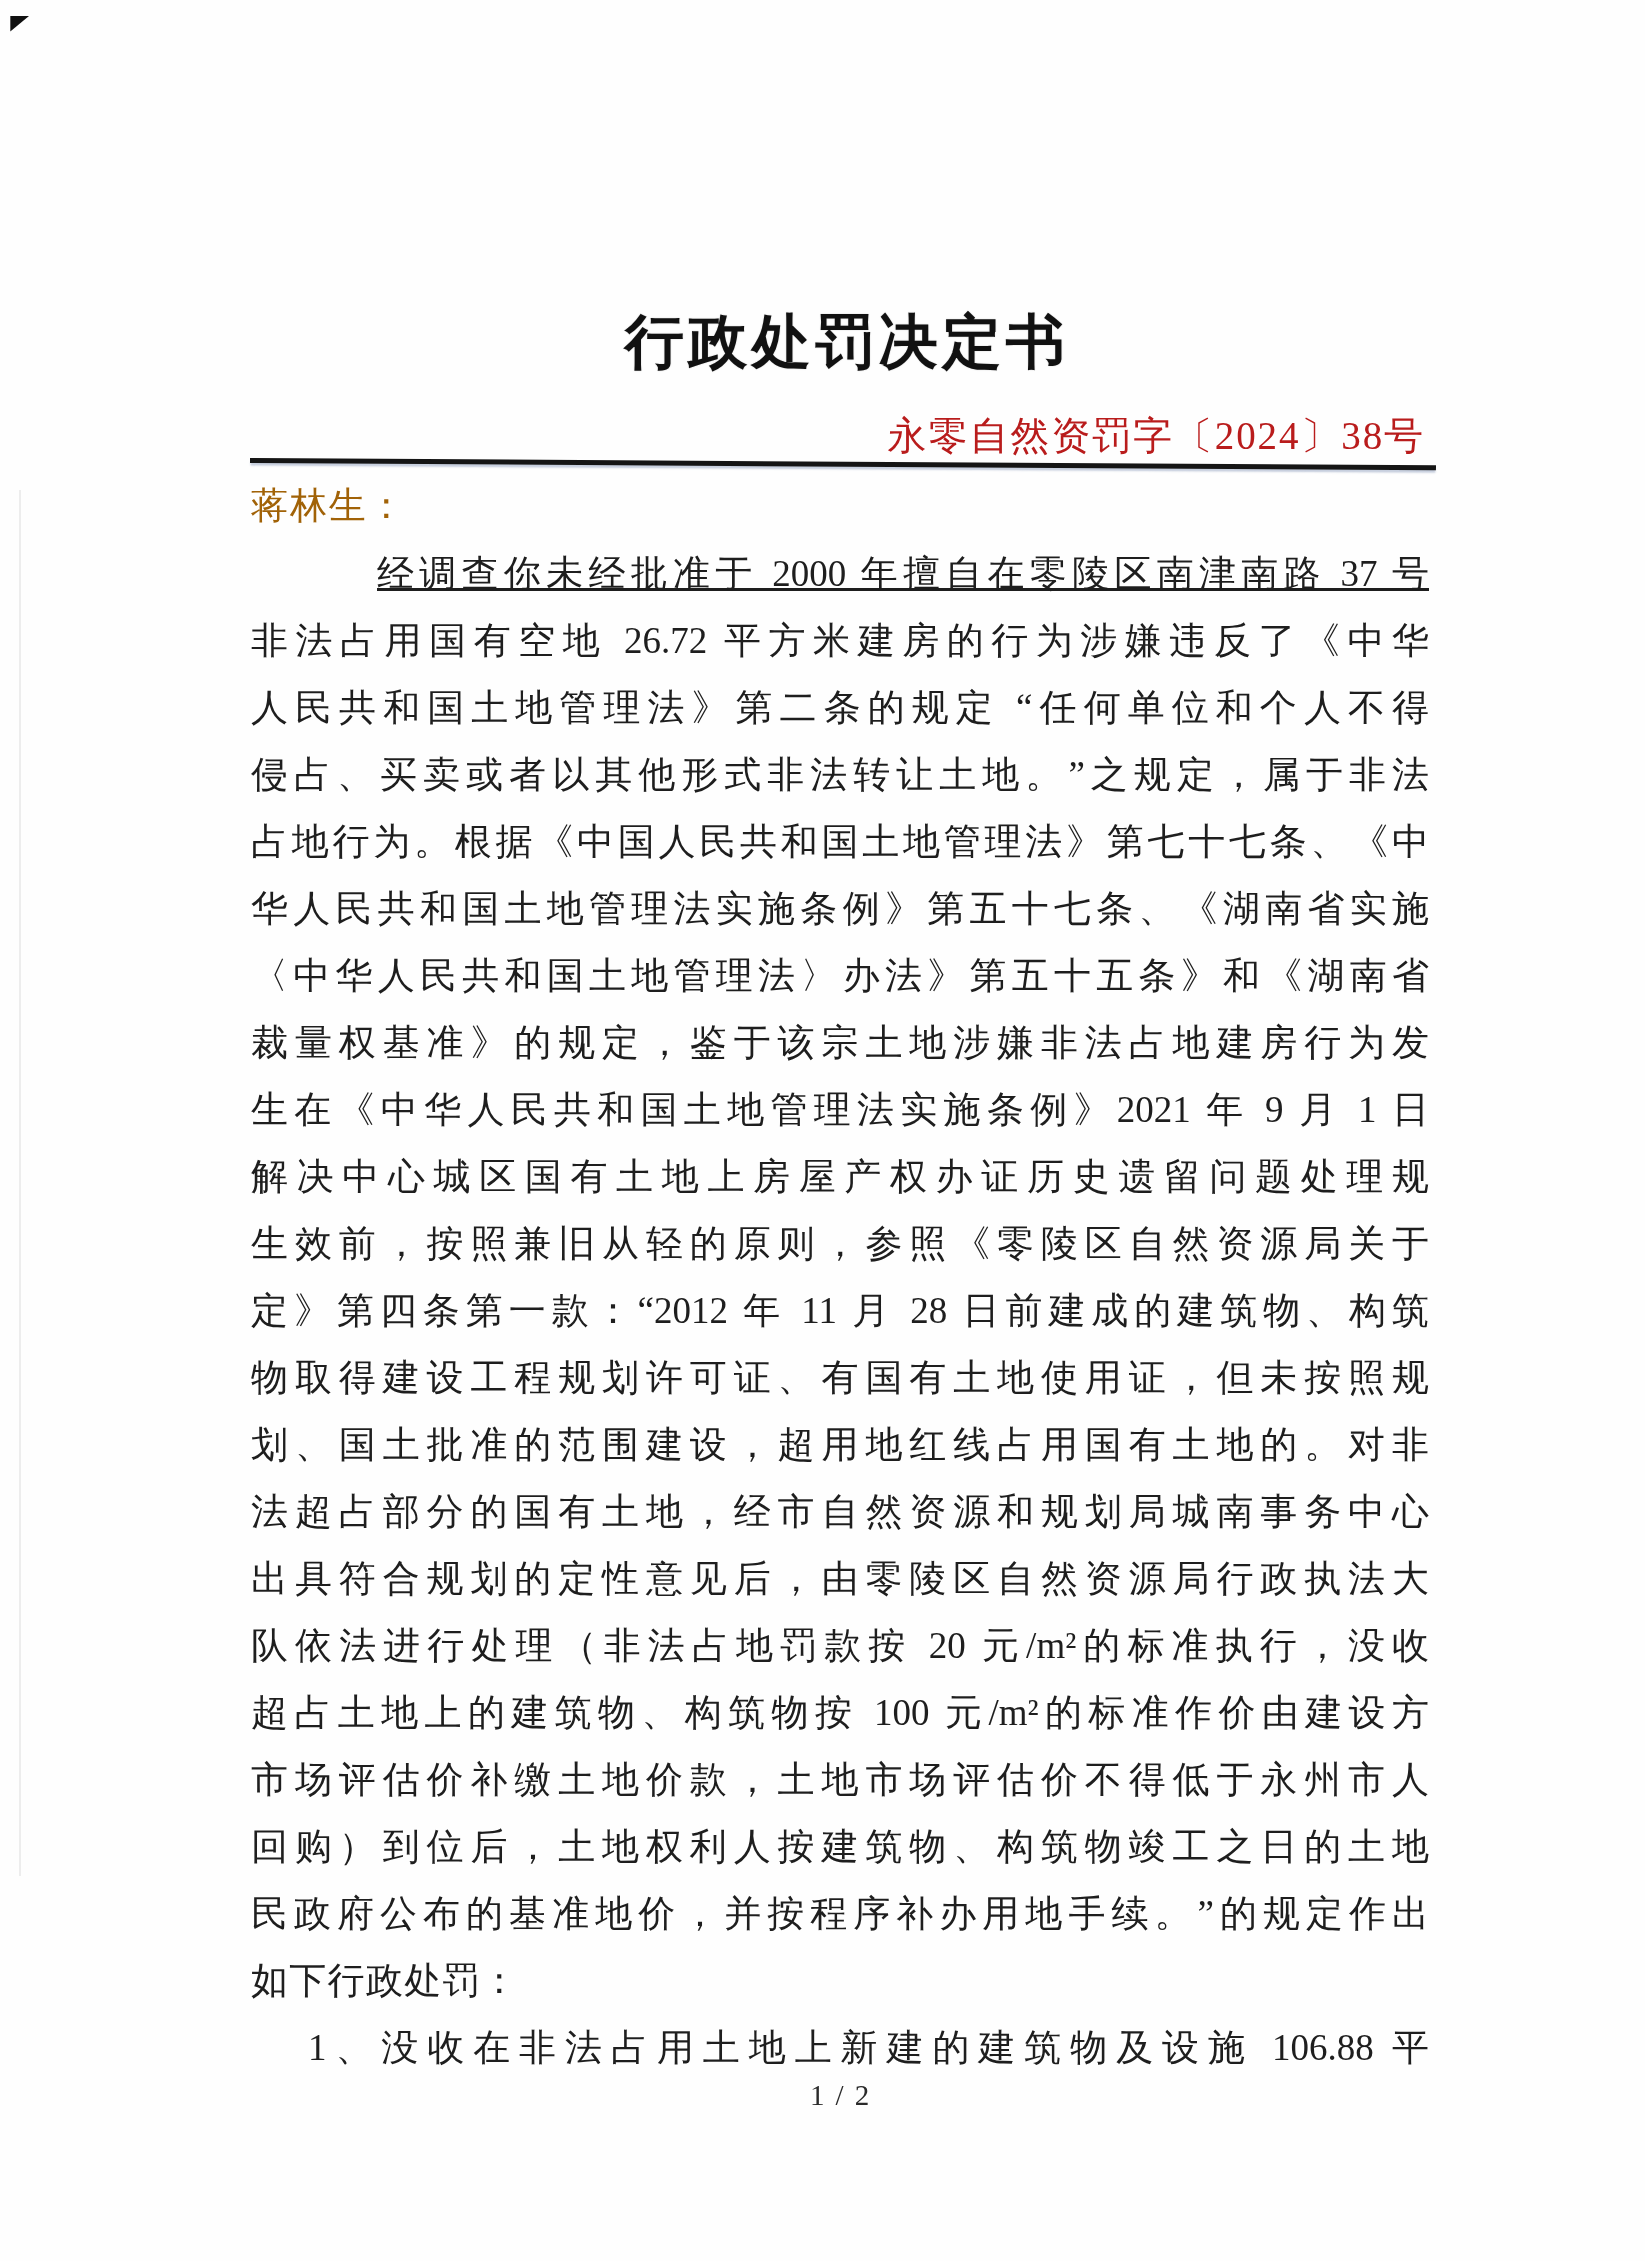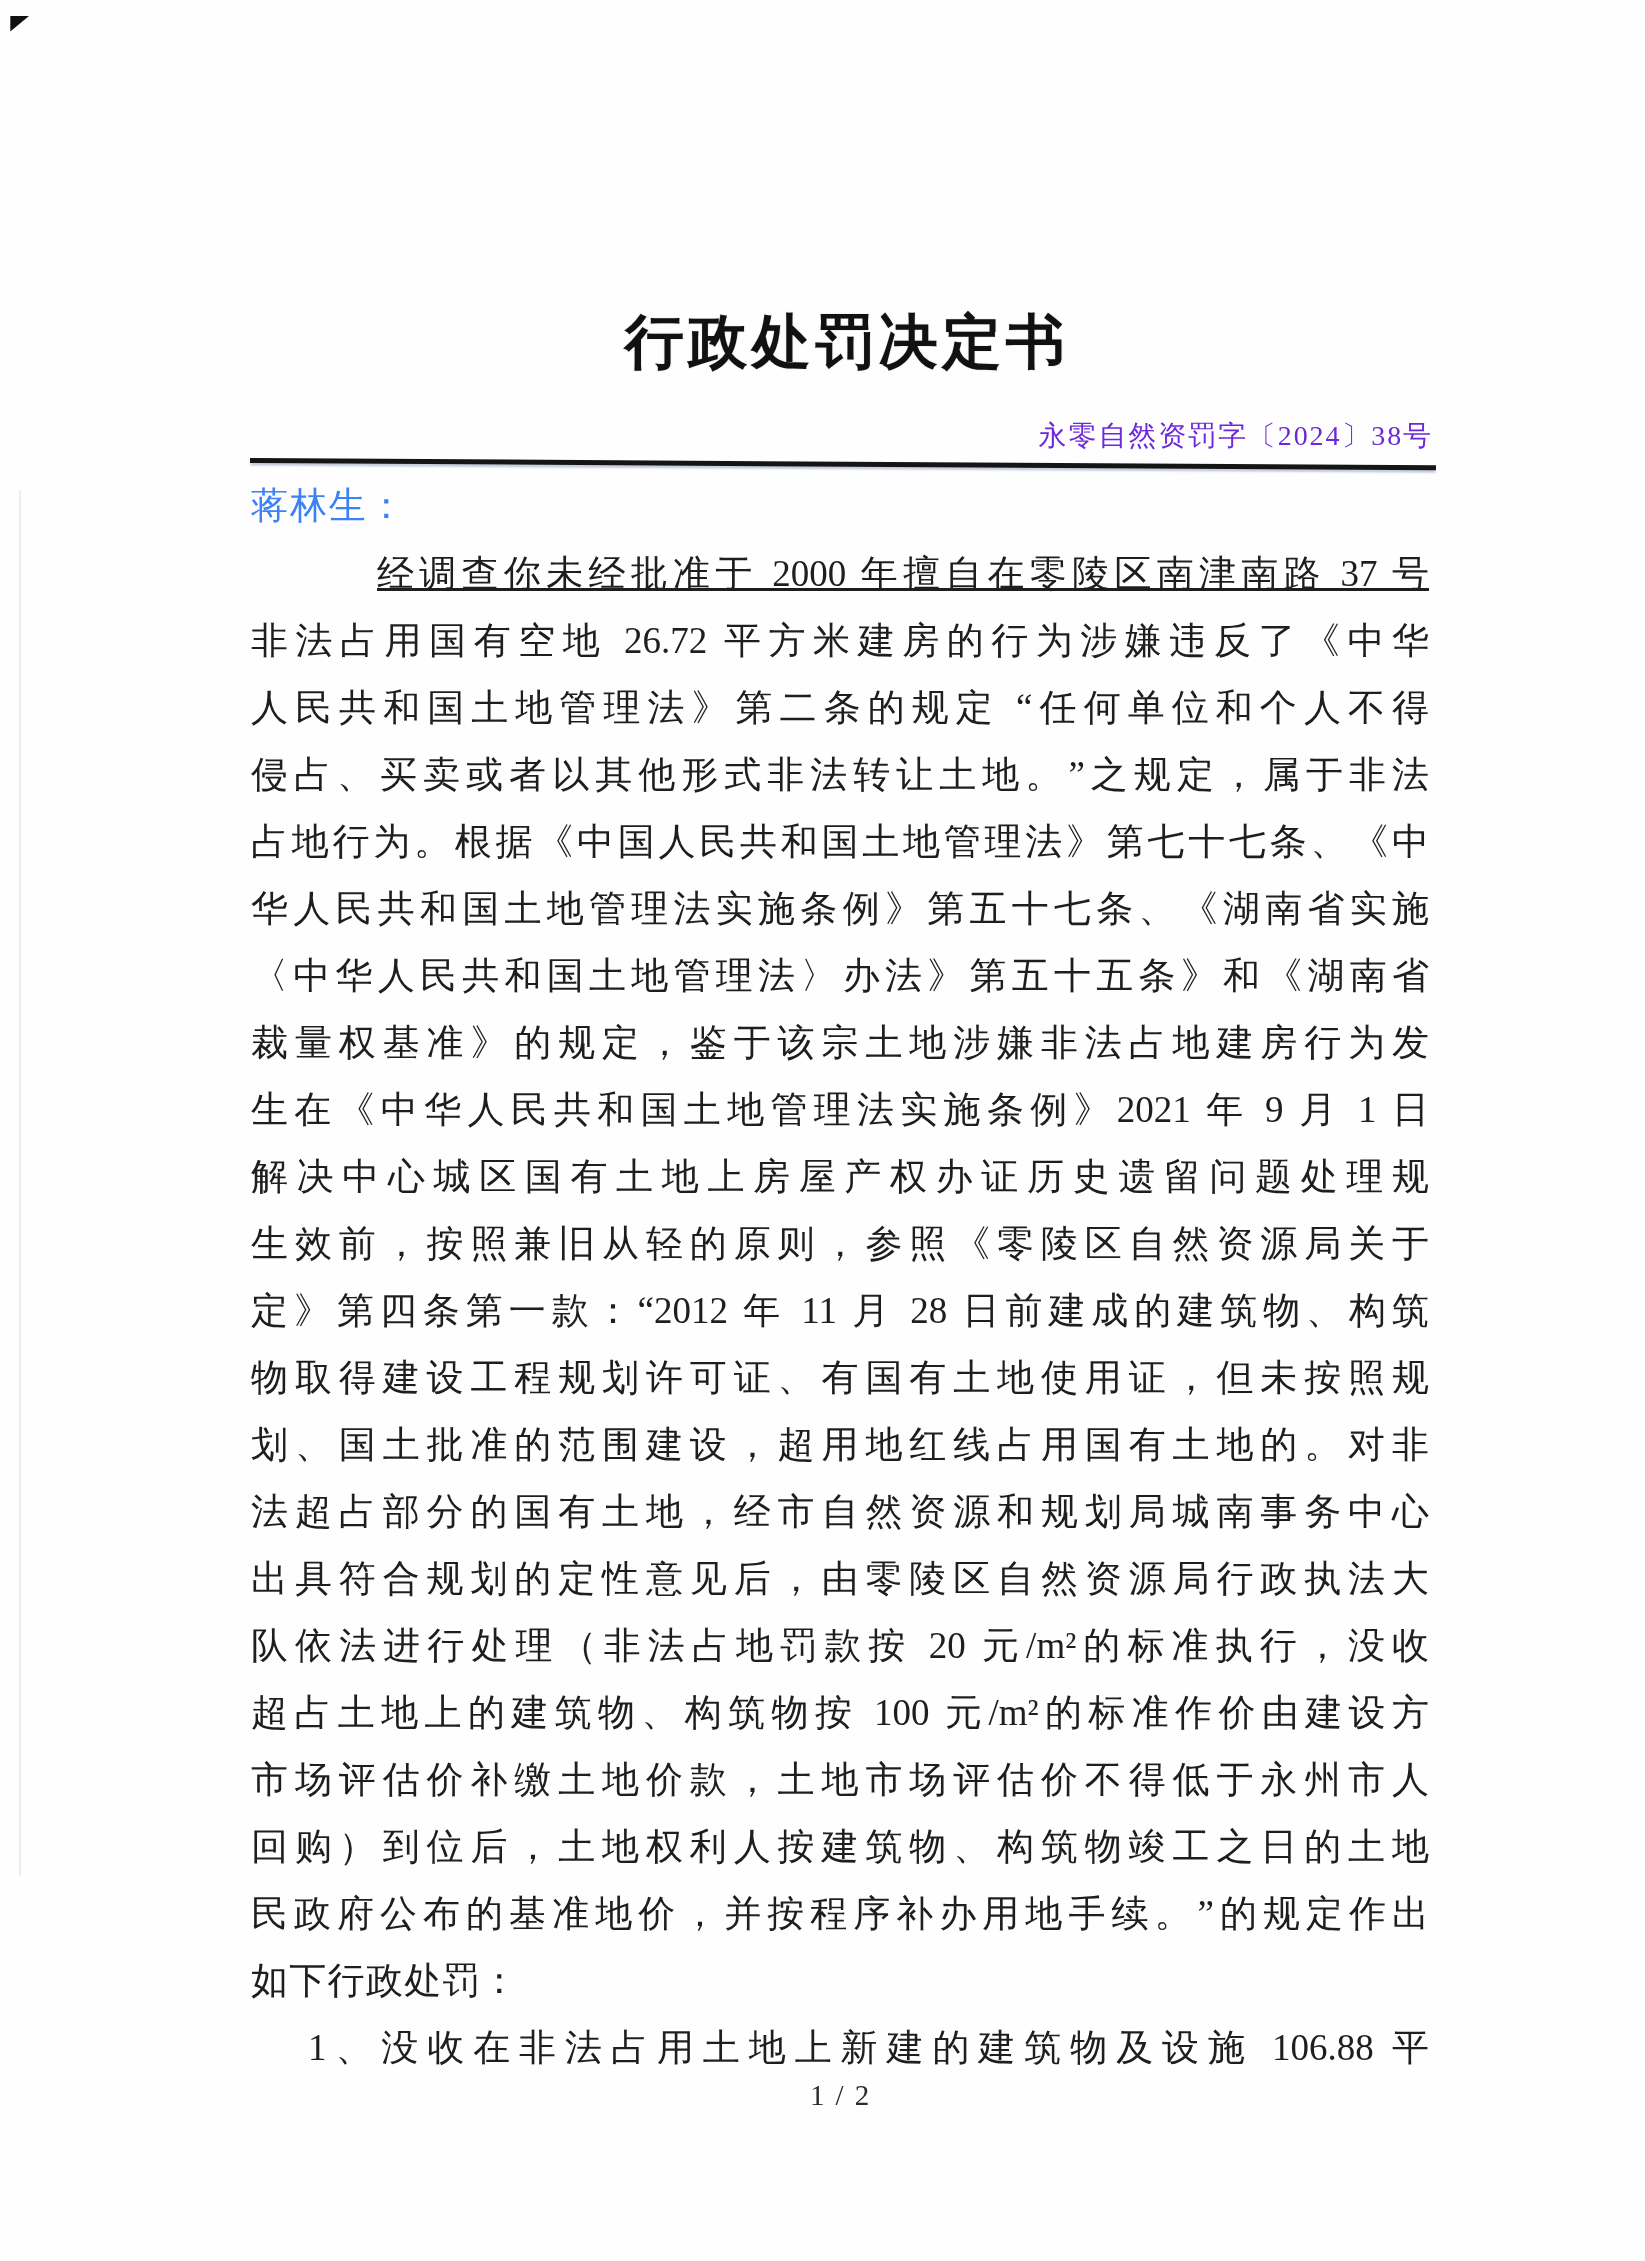--- a/index.html
+++ b/index.html
@@ -47,25 +47,25 @@
       line-height: 90px;
       font-weight: 700;
       letter-spacing: 4.5px;
       color: #111111;
       text-shadow: 0 0 1.3px rgba(0,0,0,0.28);
     }
 
     .doc-number {
       position: absolute;
       top: 413px;
-      right: 212px;
-      font-size: 28px;
+      right: 220px;
+      font-size: 39px;
       line-height: 45px;
       letter-spacing: 1.9px;
-      color: #6d28d9;
+      color: #b91c1c;
     }
 
     .header-rule {
       position: absolute;
       left: 250px;
       top: 458px;
       width: 1186px;
       height: 5.2px;
       background: #151515;
       box-shadow: 0 3.2px 1.9px -0.6px rgba(110,130,170,0.40);
@@ -74,21 +74,21 @@
     }
 
     .salutation {
       position: absolute;
       left: 251px;
       top: 472px;
       height: 67px;
       line-height: 67px;
       font-size: 37px;
       letter-spacing: 1.9px;
-      color: #3b82f6;
+      color: #a16207;
     }
 
     .body-lines {
       position: absolute;
       left: 251px;
       top: 540px;
       width: 1178px;
     }
 
     .line {

